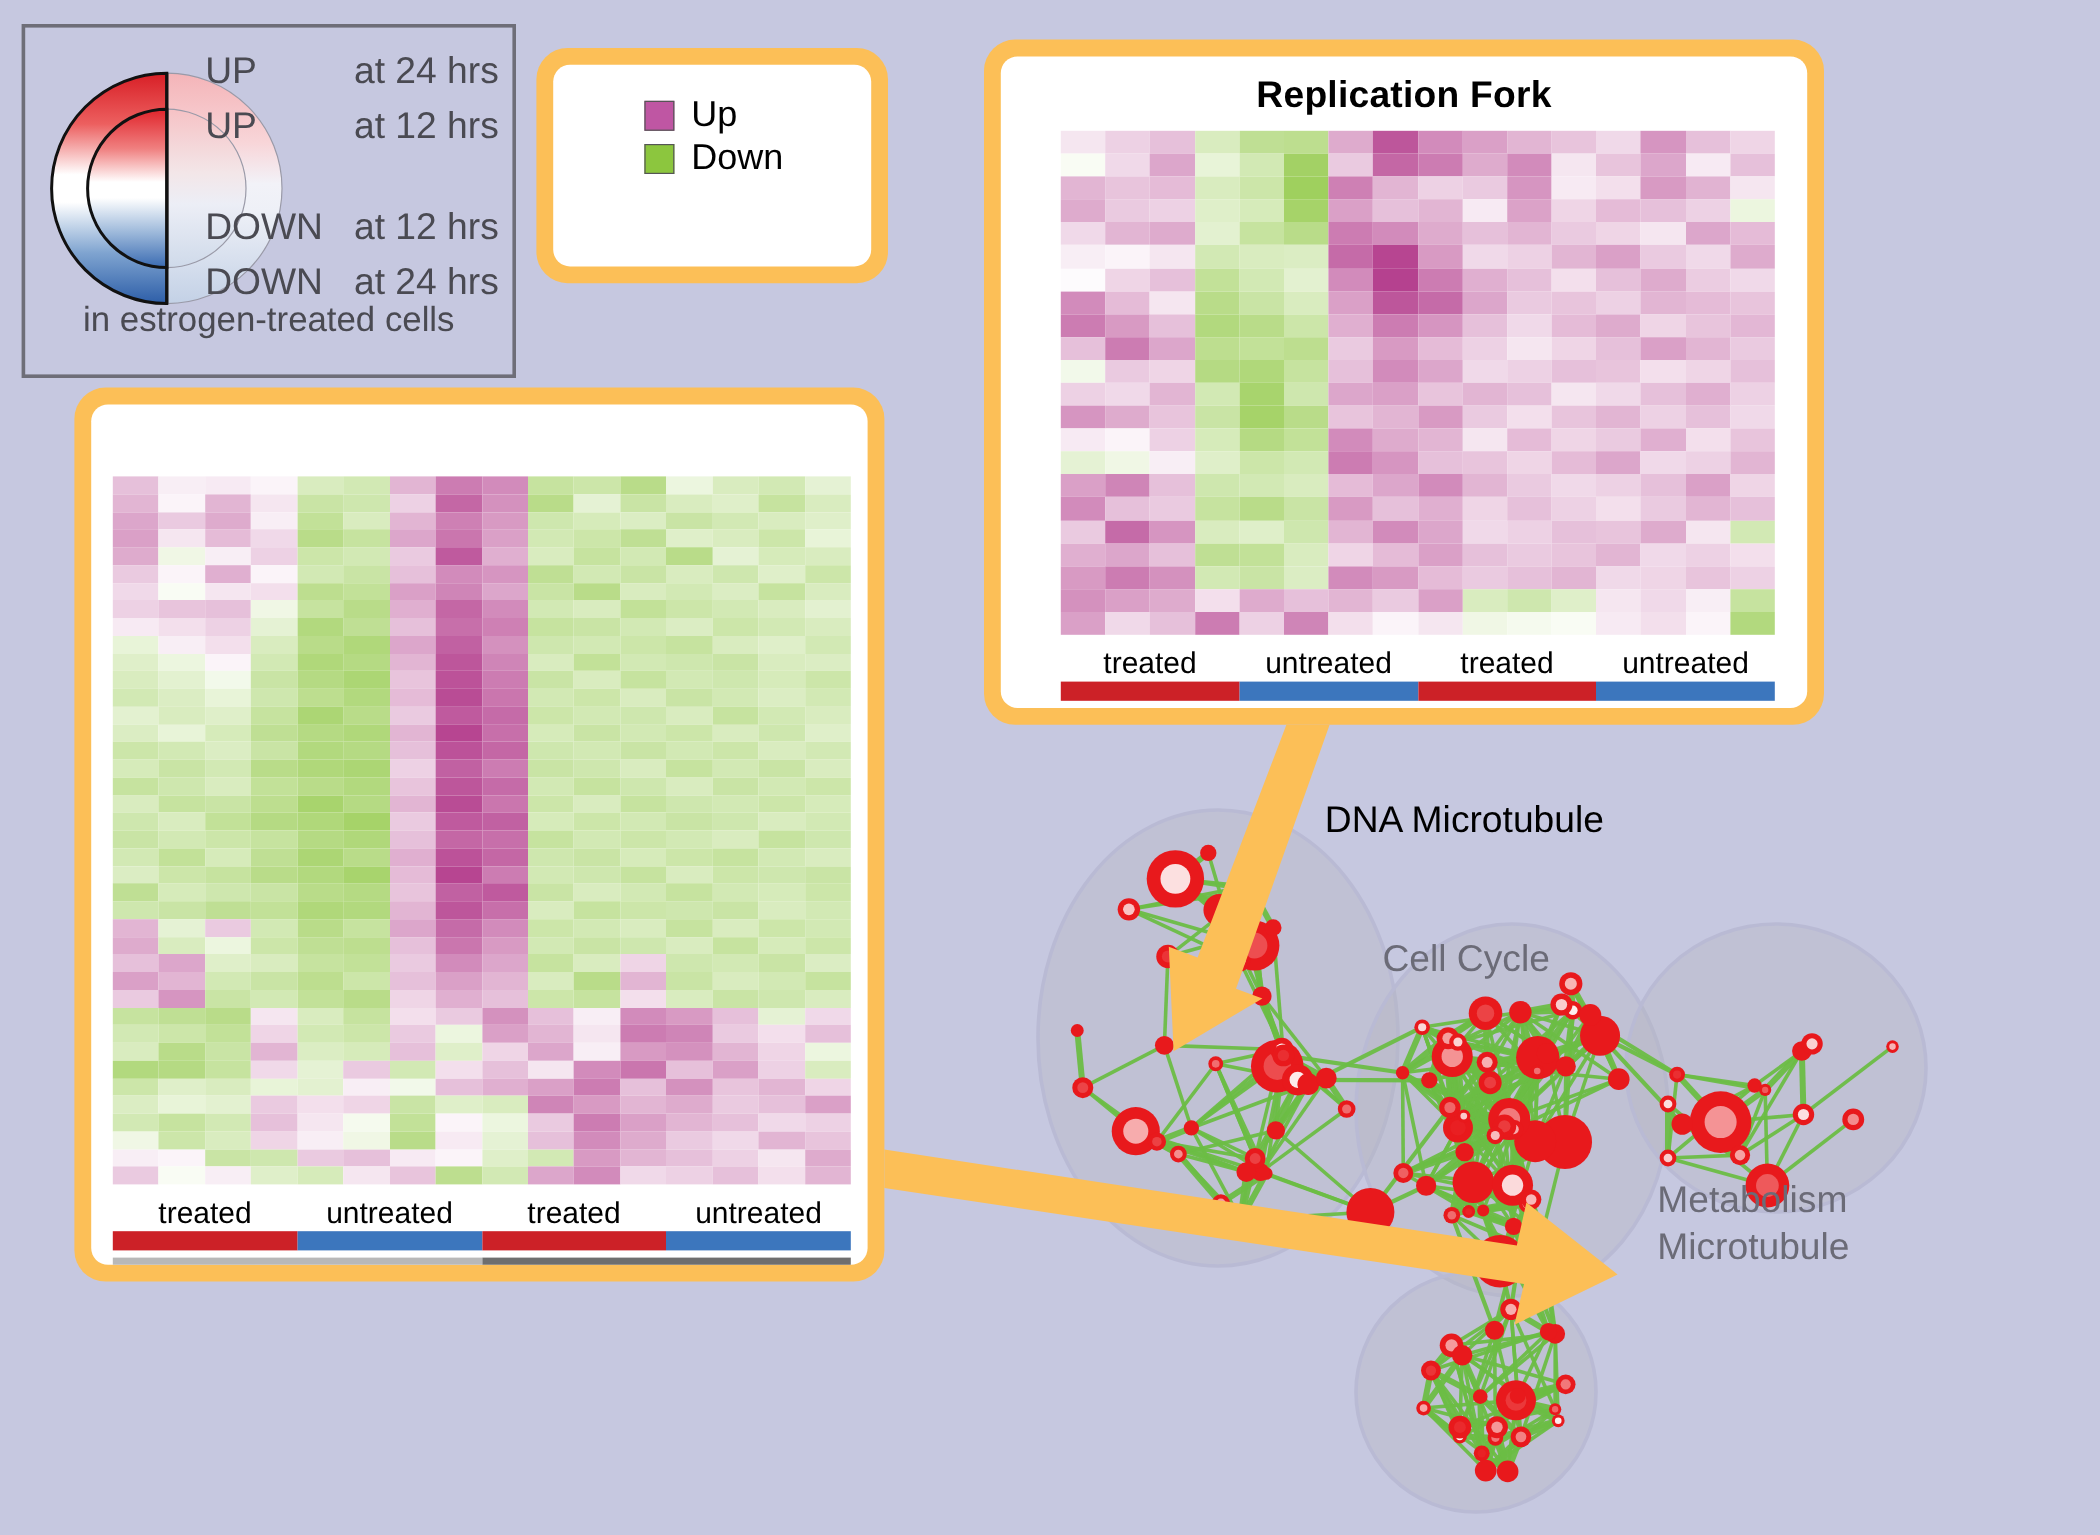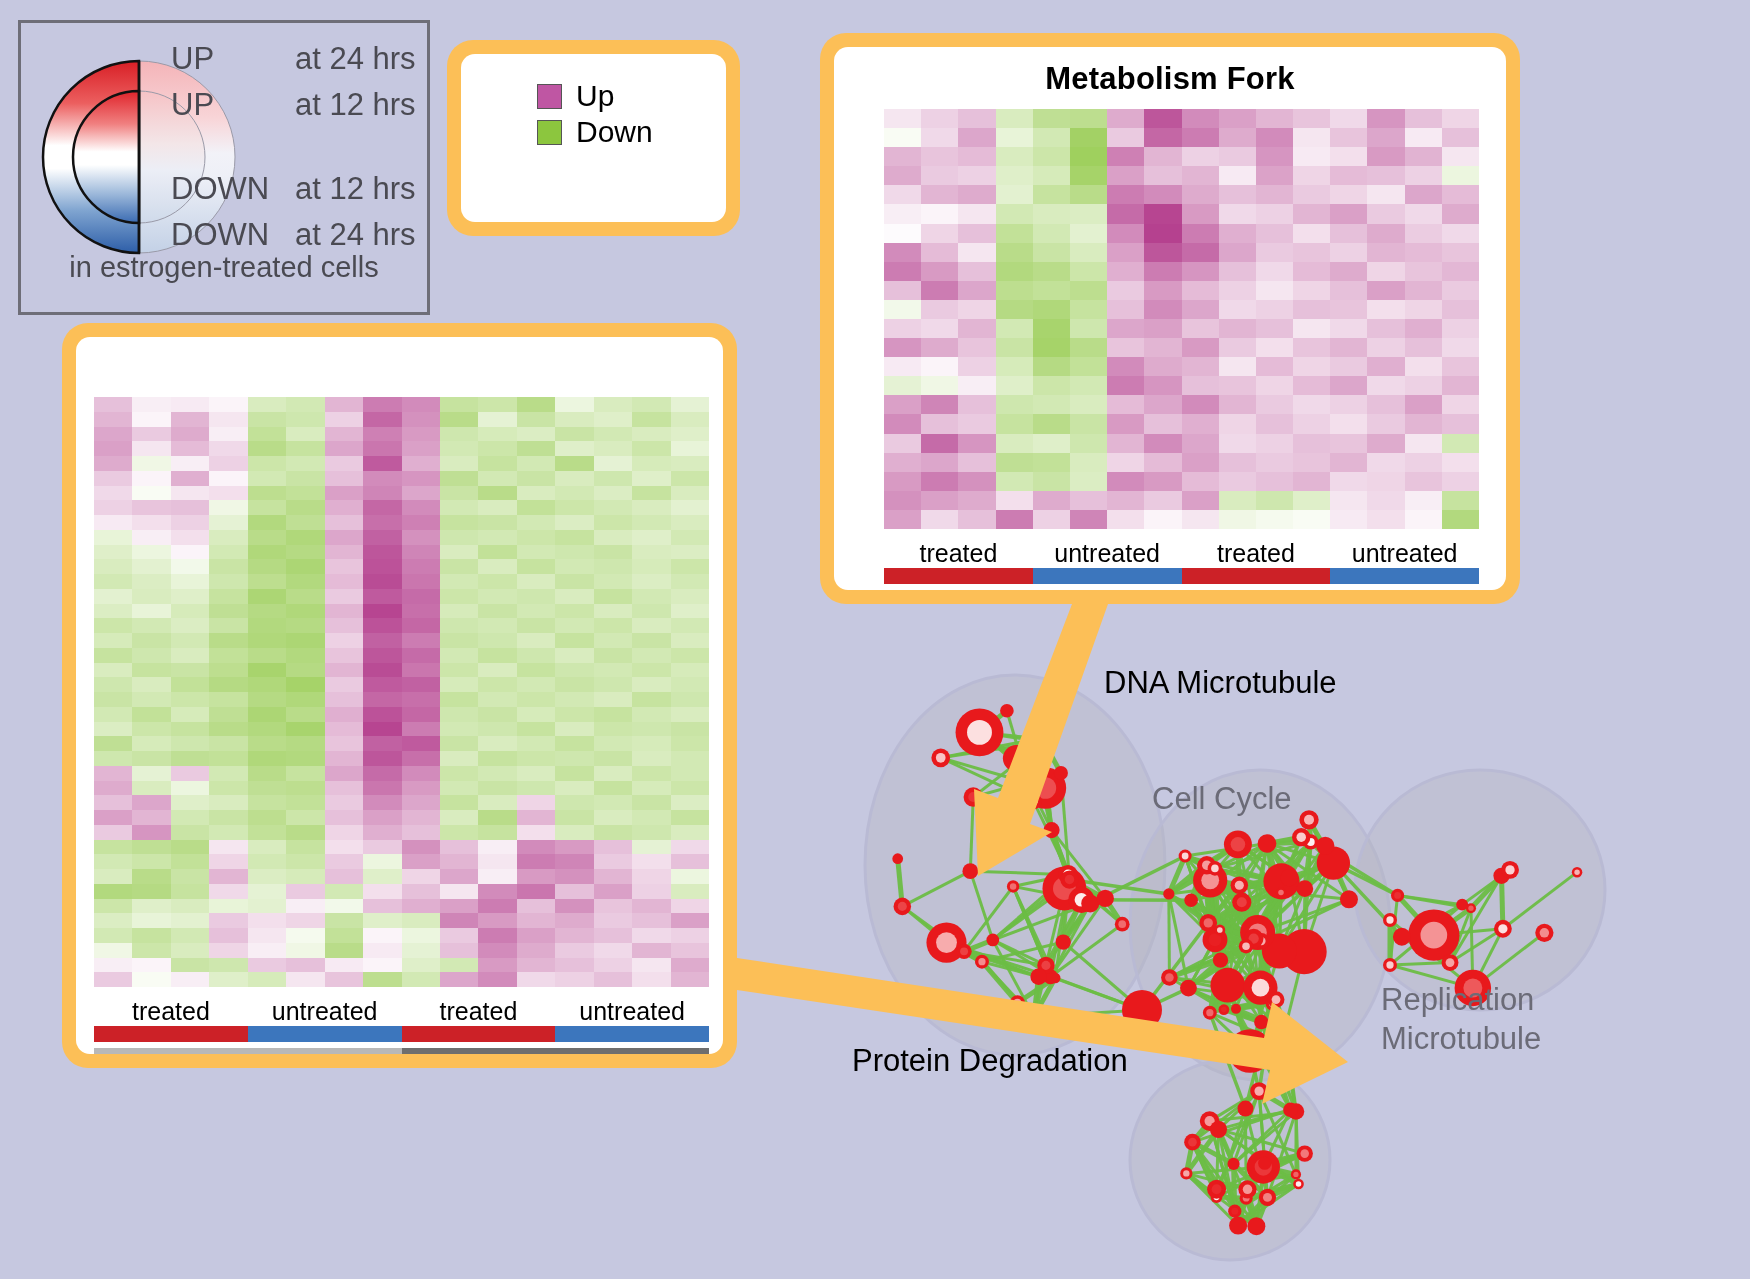--- a/index.html
+++ b/index.html
@@ -156,21 +156,21 @@
         <div class="lg-item">
           <span class="sw" id="sw-down" style="background: rgb(140, 198, 62);"></span>
           <span>Down</span>
         </div>
       </div>
     </div>
   </div>
 
   <div class="opanel" id="fork-panel">
     <div class="opanel-inner">
-      <div class="panel-title">Metabolism Fork</div>
+      <div class="panel-title">Replication Fork</div>
       <div class="hm" id="hm-fork" style="left: 50px; top: 62px; width: 595px; height: 420px; grid-template-columns: repeat(16, 1fr); grid-template-rows: repeat(22, 1fr);">
           <div style="background:rgb(245,230,240)"></div>
           <div style="background:rgb(237,209,228)"></div>
           <div style="background:rgb(230,192,218)"></div>
           <div style="background:rgb(217,236,191)"></div>
           <div style="background:rgb(191,223,148)"></div>
           <div style="background:rgb(189,222,143)"></div>
           <div style="background:rgb(222,171,205)"></div>
           <div style="background:rgb(189,86,155)"></div>
           <div style="background:rgb(210,139,187)"></div>
@@ -2063,25 +2063,24 @@
         <g>
           <circle cx="600" cy="345" r="7" fill="#e8191c"></circle>
           <circle cx="600" cy="345" r="3.64" fill="rgb(250,204,205)"></circle>
         </g>
       </g>
   </svg>
 
   <div class="netlabel" id="lbl-dna">DNA Microtubule</div>
   <div class="netlabel" id="lbl-cc">Cell Cycle</div>
   <div class="netlabel" id="lbl-mt">
-    <div>Replication</div>
+    <div>Metabolism</div>
     <div>Microtubule</div>
   </div>
   <div class="netlabel" id="lbl-ub">
-    <div>Protein Degradation</div>
   </div>
 
   <svg class="arrow-svg" viewBox="0 0 1750 1279">
 
     <path d="M1072 604 L1108 604 L1030 824 L1052 832 L978 876 L974 789 L998 798 Z" fill="#fcbf57"></path>
 
     <path d="M737 958 L1264 1038 L1272 1002 L1348 1062 L1262 1104 L1270 1070 L737 990 Z" fill="#fcbf57"></path>
   </svg>
 
 </div>

